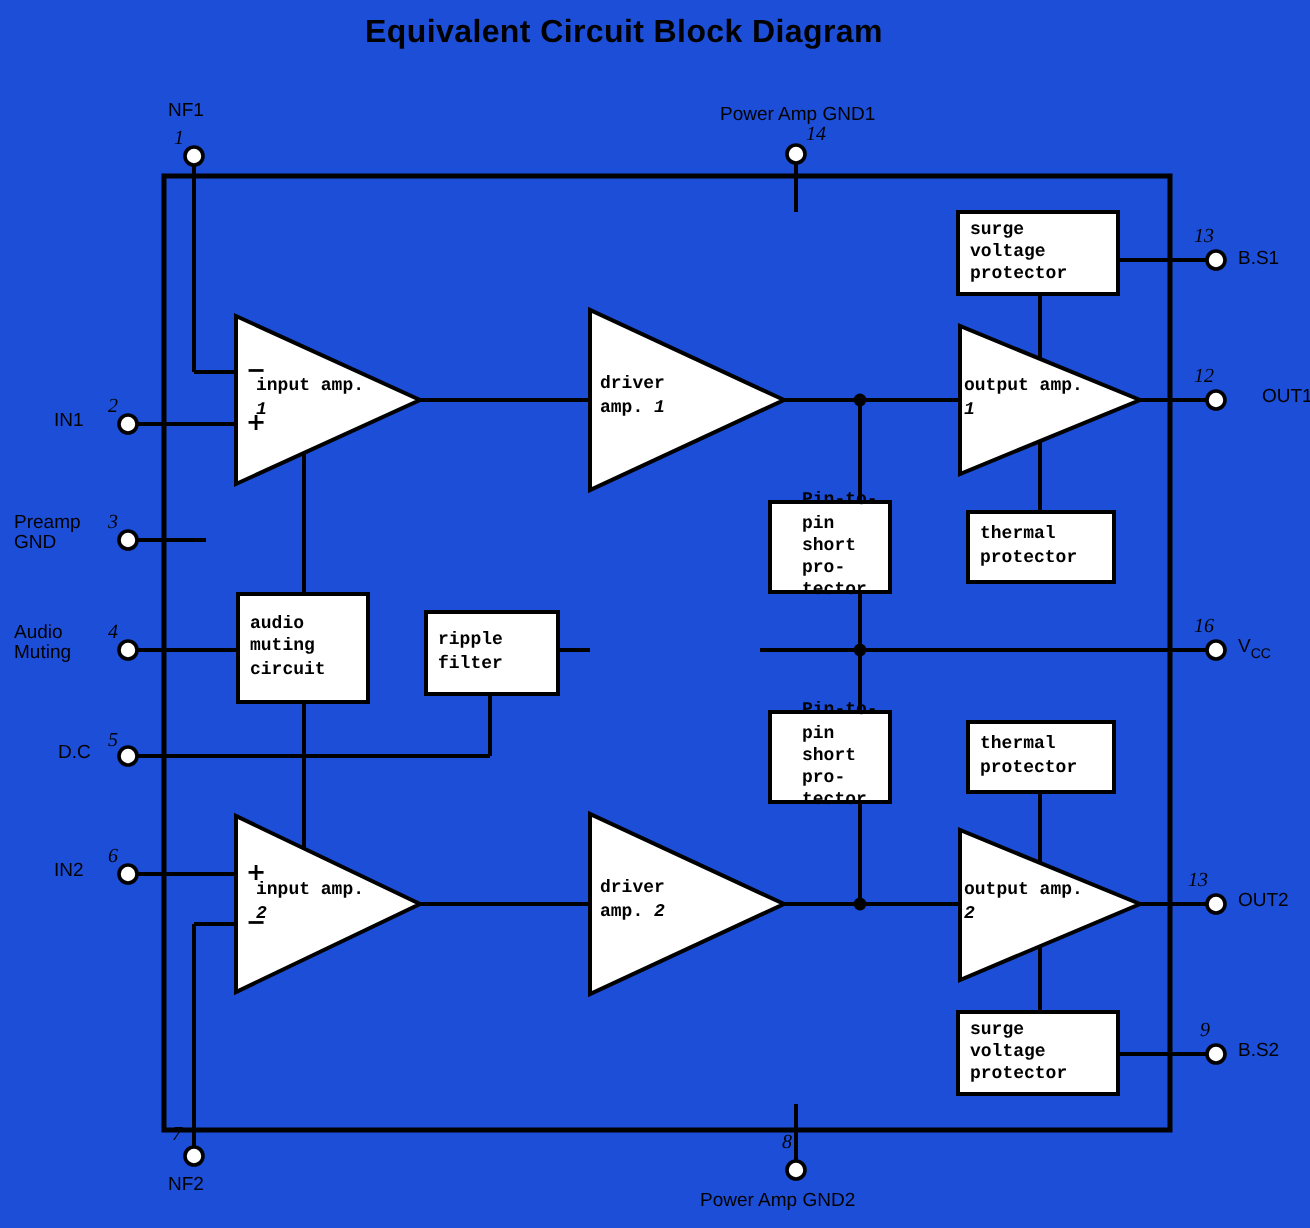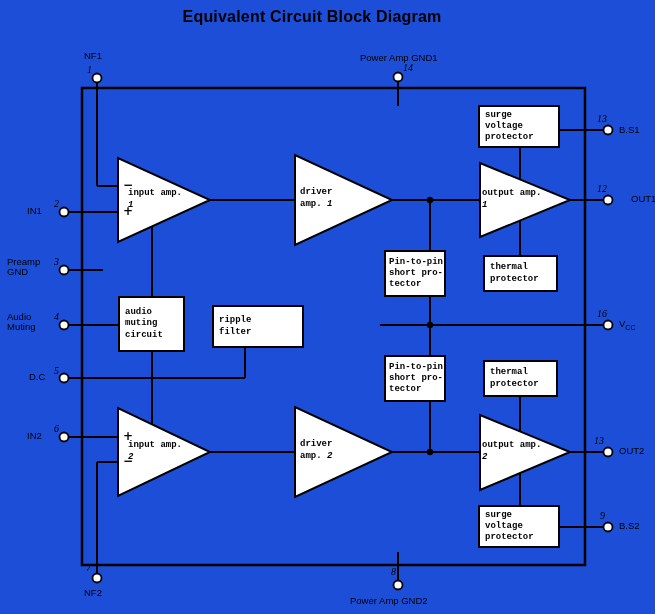--- a/index.html
+++ b/index.html
@@ -4,21 +4,21 @@
 <style>
   *{margin:0;padding:0;box-sizing:border-box}
   html,body{background:#fff}
   body{width:655px;height:614px;position:relative;color:#000;font-family:"Liberation Sans",sans-serif}
   .stage{position:absolute;inset:0;width:655px;height:614px;background:#1d4ed8;overflow:hidden}
   .title{position:absolute;left:0;top:8px;width:624px;text-align:center;font-size:16px;font-weight:bold;letter-spacing:.2px}
   svg.canvas{position:absolute;left:0;top:0}
   .blk{position:absolute;border:2px solid #000;background:#fff;display:flex;align-items:center;
        font-family:"Liberation Mono",monospace;font-weight:bold;font-size:9px;line-height:1.25;color:#000}
   .blk>span{white-space:pre-line;padding-left:5px;display:block}
-  .blk.tight>span{padding-left:3px}
+  .blk.tight>span{padding-left:15px}
   .amp-label{position:absolute;text-align:left;font-family:"Liberation Mono",monospace;font-weight:bold;
              font-size:9px;line-height:1.3}
   .sign{position:absolute;font-size:12px;font-weight:bold;font-family:"DejaVu Sans",sans-serif;line-height:1}
   .plabel{position:absolute;font-size:9.5px;font-weight:normal;white-space:pre-line;line-height:1.1}
   .pnum{position:absolute;font-size:10px;font-style:italic;font-family:"Liberation Serif",serif;line-height:1}
   sub{font-size:7px}
 </style>
 </head>
 <body>
 
@@ -106,21 +106,21 @@
   <div class="blk tight" style="left:384px;top:250px;width:62px;height:47px">
     <span>Pin-to-pin
 short pro-
 tector</span>
     </div>
   <div class="blk" style="left:118px;top:296px;width:67px;height:56px">
     <span>audio
 muting
 circuit</span>
     </div>
-  <div class="blk" style="left:212px;top:305px;width:92px;height:43px">
+  <div class="blk" style="left:212px;top:305px;width:68px;height:43px">
     <span>ripple
 filter</span>
     </div>
   <div class="blk tight" style="left:384px;top:355px;width:62px;height:47px">
     <span>Pin-to-pin
 short pro-
 tector</span>
     </div>
   <div class="blk" style="left:483px;top:360px;width:75px;height:37px">
     <span>thermal

